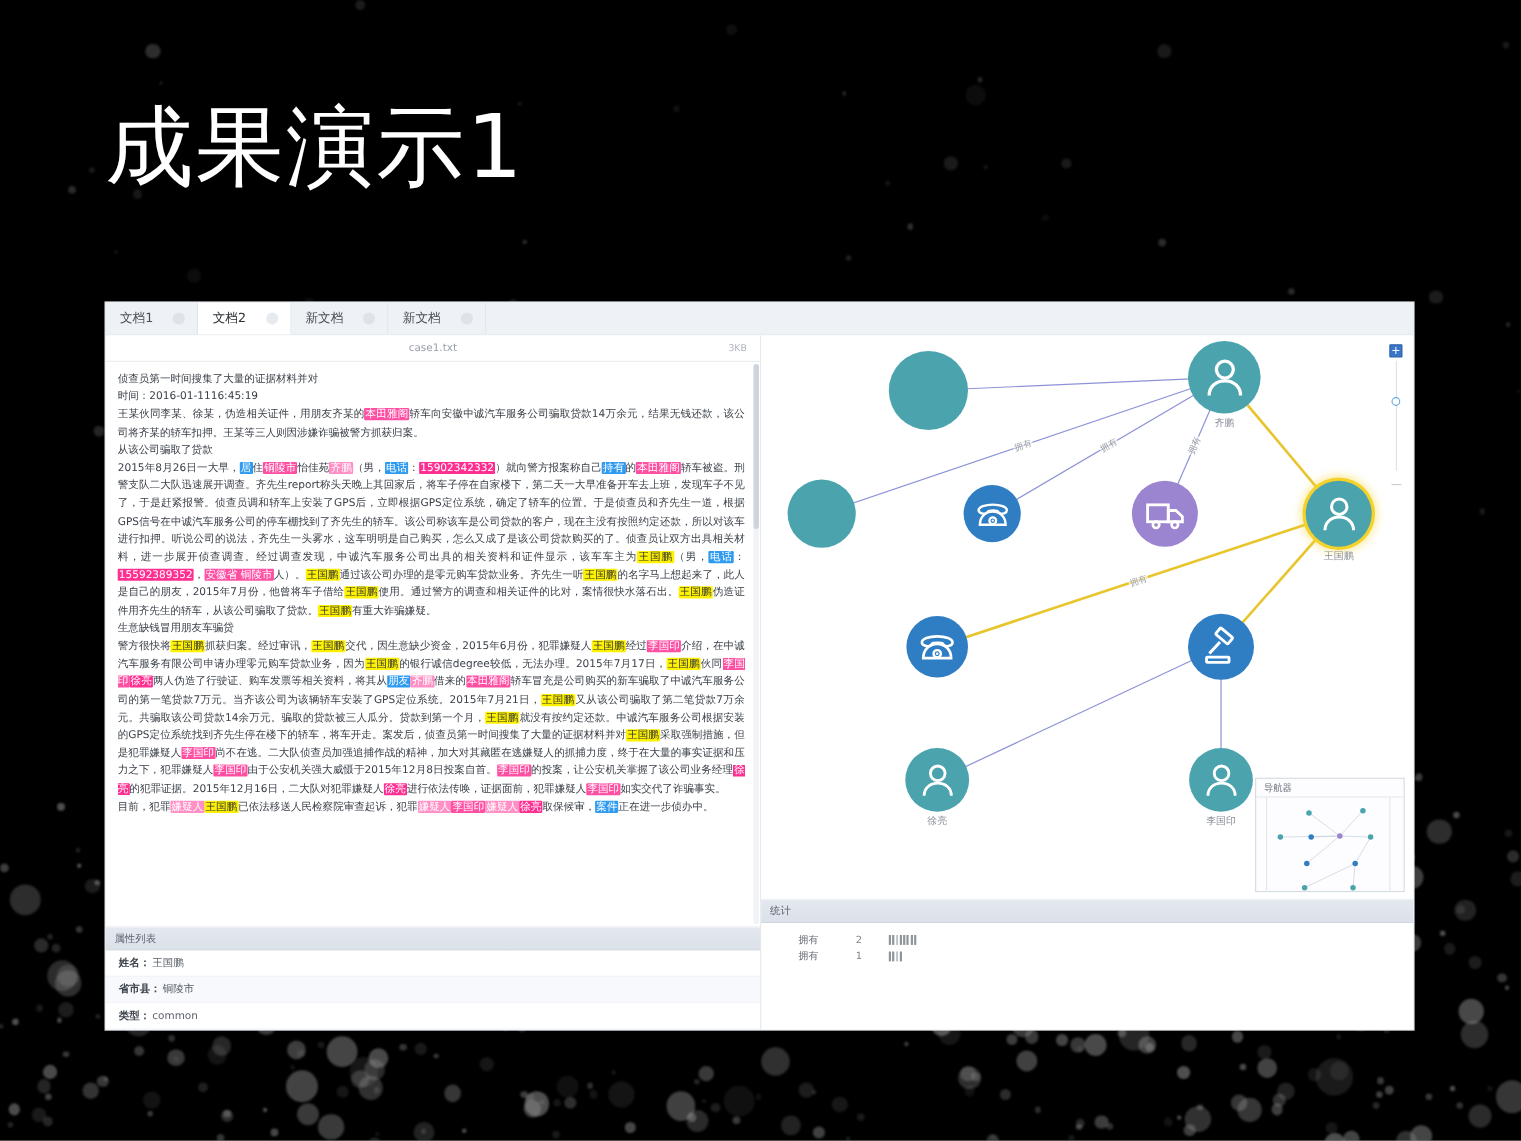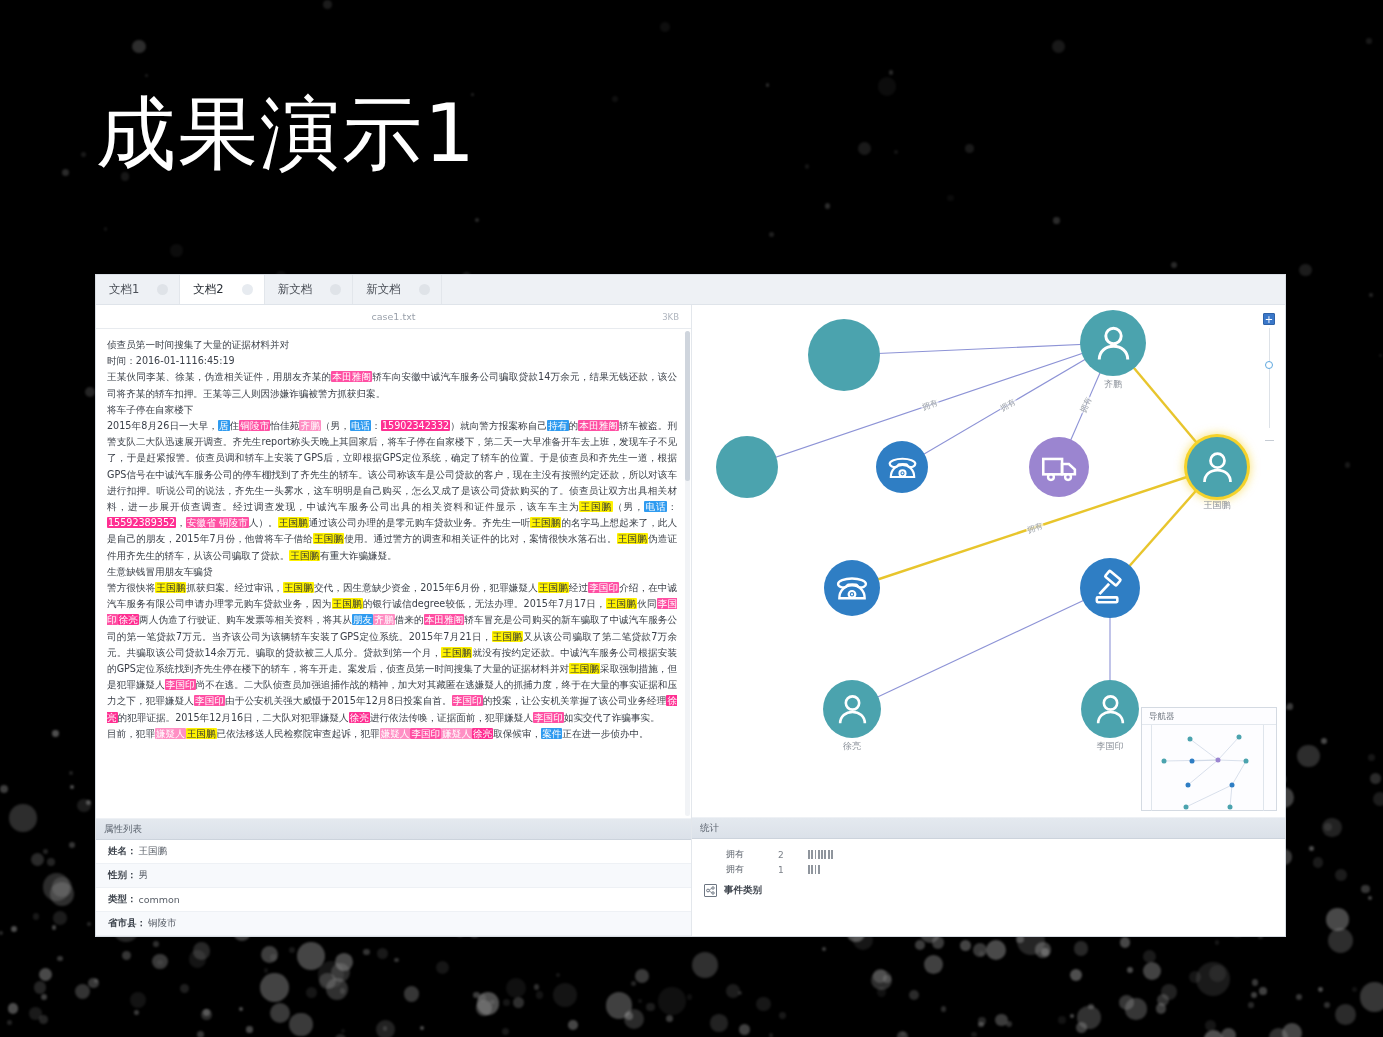--- a/index.html
+++ b/index.html
@@ -647,50 +647,46 @@
       <div class="filebar">
         <span>case1.txt</span>
         <span class="size">3KB</span>
       </div>
 
       <div class="docwrap">
         <div class="doc">
           <p>侦查员第一时间搜集了大量的证据材料并对</p>
           <p>时间：2016-01-1116:45:19</p>
           <p><span>王某伙同李某、徐某，伪造相关证件，用朋友齐某的</span><span class="e e-pink">本田雅阁</span><span>轿车向安徽中诚汽车服务公司骗取贷款14万余元，结果无钱还款，该公司将齐某的轿车扣押。王某等三人则因涉嫌诈骗被警方抓获归案。</span></p>
-          <p>将车子停在自家楼下</p>
+          <p>从该公司骗取了贷款</p>
           <p><span>2015年8月26日一大早，</span><span class="e e-blue">居</span><span>住</span><span class="e e-pink">铜陵市</span><span>怡佳苑</span><span class="e e-pink2">齐鹏</span><span>（男，</span><span class="e e-blue">电话</span><span>：</span><span class="e e-magenta">15902342332</span><span>）就向警方报案称自己</span><span class="e e-blue">持有</span><span>的</span><span class="e e-pink">本田雅阁</span><span>轿车被盗。刑警支队二大队迅速展开调查。齐先生report称头天晚上其回家后，将车子停在自家楼下，第二天一大早准备开车去上班，发现车子不见了，于是赶紧报警。侦查员调和轿车上安装了GPS后，立即根据GPS定位系统，确定了轿车的位置。于是侦查员和齐先生一道，根据GPS信号在中诚汽车服务公司的停车棚找到了齐先生的轿车。该公司称该车是公司贷款的客户，现在主没有按照约定还款，所以对该车进行扣押。听说公司的说法，齐先生一头雾水，这车明明是自己购买，怎么又成了是该公司贷款购买的了。侦查员让双方出具相关材料，进一步展开侦查调查。经过调查发现，中诚汽车服务公司出具的相关资料和证件显示，该车车主为</span><span class="e e-yellow">王国鹏</span><span>（男，</span><span class="e e-blue">电话</span><span>：</span><span class="e e-magenta">15592389352</span><span>，</span><span class="e e-pink">安徽省 铜陵市</span><span>人）。</span><span class="e e-yellow">王国鹏</span><span>通过该公司办理的是零元购车贷款业务。齐先生一听</span><span class="e e-yellow">王国鹏</span><span>的名字马上想起来了，此人是自己的朋友，2015年7月份，他曾将车子借给</span><span class="e e-yellow">王国鹏</span><span>使用。通过警方的调查和相关证件的比对，案情很快水落石出。</span><span class="e e-yellow">王国鹏</span><span>伪造证件用齐先生的轿车，从该公司骗取了贷款。</span><span class="e e-yellow">王国鹏</span><span>有重大诈骗嫌疑。</span></p>
           <p>生意缺钱冒用朋友车骗贷</p>
           <p><span>警方很快将</span><span class="e e-yellow">王国鹏</span><span>抓获归案。经过审讯，</span><span class="e e-yellow">王国鹏</span><span>交代，因生意缺少资金，2015年6月份，犯罪嫌疑人</span><span class="e e-yellow">王国鹏</span><span>经过</span><span class="e e-pink">李国印</span><span>介绍，在中诚汽车服务有限公司申请办理零元购车贷款业务，因为</span><span class="e e-yellow">王国鹏</span><span>的银行诚信degree较低，无法办理。2015年7月17日，</span><span class="e e-yellow">王国鹏</span><span>伙同</span><span class="e e-pink">李国印</span><span class="e e-magenta">徐亮</span><span>两人伪造了行驶证、购车发票等相关资料，将其从</span><span class="e e-blue">朋友</span><span class="e e-pink2">齐鹏</span><span>借来的</span><span class="e e-pink">本田雅阁</span><span>轿车冒充是公司购买的新车骗取了中诚汽车服务公司的第一笔贷款7万元。当齐该公司为该辆轿车安装了GPS定位系统。2015年7月21日，</span><span class="e e-yellow">王国鹏</span><span>又从该公司骗取了第二笔贷款7万余元。共骗取该公司贷款14余万元。骗取的贷款被三人瓜分。贷款到第一个月，</span><span class="e e-yellow">王国鹏</span><span>就没有按约定还款。中诚汽车服务公司根据安装的GPS定位系统找到齐先生停在楼下的轿车，将车开走。案发后，侦查员第一时间搜集了大量的证据材料并对</span><span class="e e-yellow">王国鹏</span><span>采取强制措施，但是犯罪嫌疑人</span><span class="e e-pink">李国印</span><span>尚不在逃。二大队侦查员加强追捕作战的精神，加大对其藏匿在逃嫌疑人的抓捕力度，终于在大量的事实证据和压力之下，犯罪嫌疑人</span><span class="e e-pink">李国印</span><span>由于公安机关强大威慑于2015年12月8日投案自首。</span><span class="e e-pink">李国印</span><span>的投案，让公安机关掌握了该公司业务经理</span><span class="e e-magenta">徐亮</span><span>的犯罪证据。2015年12月16日，二大队对犯罪嫌疑人</span><span class="e e-magenta">徐亮</span><span>进行依法传唤，证据面前，犯罪嫌疑人</span><span class="e e-pink">李国印</span><span>如实交代了诈骗事实。</span></p>
           <p><span>目前，犯罪</span><span class="e e-pink2">嫌疑人</span><span class="e e-yellow">王国鹏</span><span>已依法移送人民检察院审查起诉，犯罪</span><span class="e e-pink2">嫌疑人</span><span class="e e-pink">李国印</span><span class="e e-pink2">嫌疑人</span><span class="e e-magenta">徐亮</span><span>取保候审，</span><span class="e e-blue">案件</span><span>正在进一步侦办中。</span></p>
         </div>
         <div class="docrail">
           <div class="docthumb"></div>
         </div>
       </div>
 
       <div class="panel attrs">
         <div class="panel-hd">
           <span>属性列表</span>
         </div>
         <div class="attr-row">
           <span class="k">姓名：</span>
           <span class="v">王国鹏</span>
         </div>
         <div class="attr-row">
-          <span class="k">性别：</span>
-          <span class="v">男</span>
+          <span class="k">省市县：</span>
+          <span class="v">铜陵市</span>
         </div>
         <div class="attr-row">
           <span class="k">类型：</span>
           <span class="v">common</span>
-        </div>
-        <div class="attr-row">
-          <span class="k">省市县：</span>
-          <span class="v">铜陵市</span>
         </div>
       </div>
     </div>
 
     <div class="rightcol">
 
       <div class="panel" style="flex:1;min-height:0;">
 
         <div class="graphwrap">
           <svg class="graph-svg" id="graph-svg">
@@ -835,30 +831,17 @@
               <span class="sname">拥有</span>
               <span class="snum">1</span>
               <span class="stat-bars">
                   <i></i>
                   <i></i>
                   <i></i>
                   <i></i>
                 </span>
             </div>
           </div>
-          <div class="stat-group">
-            <div class="stat-gtitle">
-              <span class="stat-gicon">
-                <svg width="9" height="9" viewBox="0 0 9 9" style="position:absolute;left:1px;top:1px;">
-                  <circle cx="2" cy="4.5" r="1.4" fill="none" stroke="#6d7682"></circle>
-                  <circle cx="7" cy="2" r="1.2" fill="none" stroke="#6d7682"></circle>
-                  <circle cx="7" cy="7" r="1.2" fill="none" stroke="#6d7682"></circle>
-                  <path d="M3.3 3.8 L5.9 2.4 M3.3 5.2 L5.9 6.6" stroke="#6d7682" stroke-width=".8"></path>
-                </svg>
-              </span>
-              <span>事件类别</span>
-            </div>
-          </div>
         </div>
       </div>
     </div>
   </div>
 </div>
 
 </body></html>

